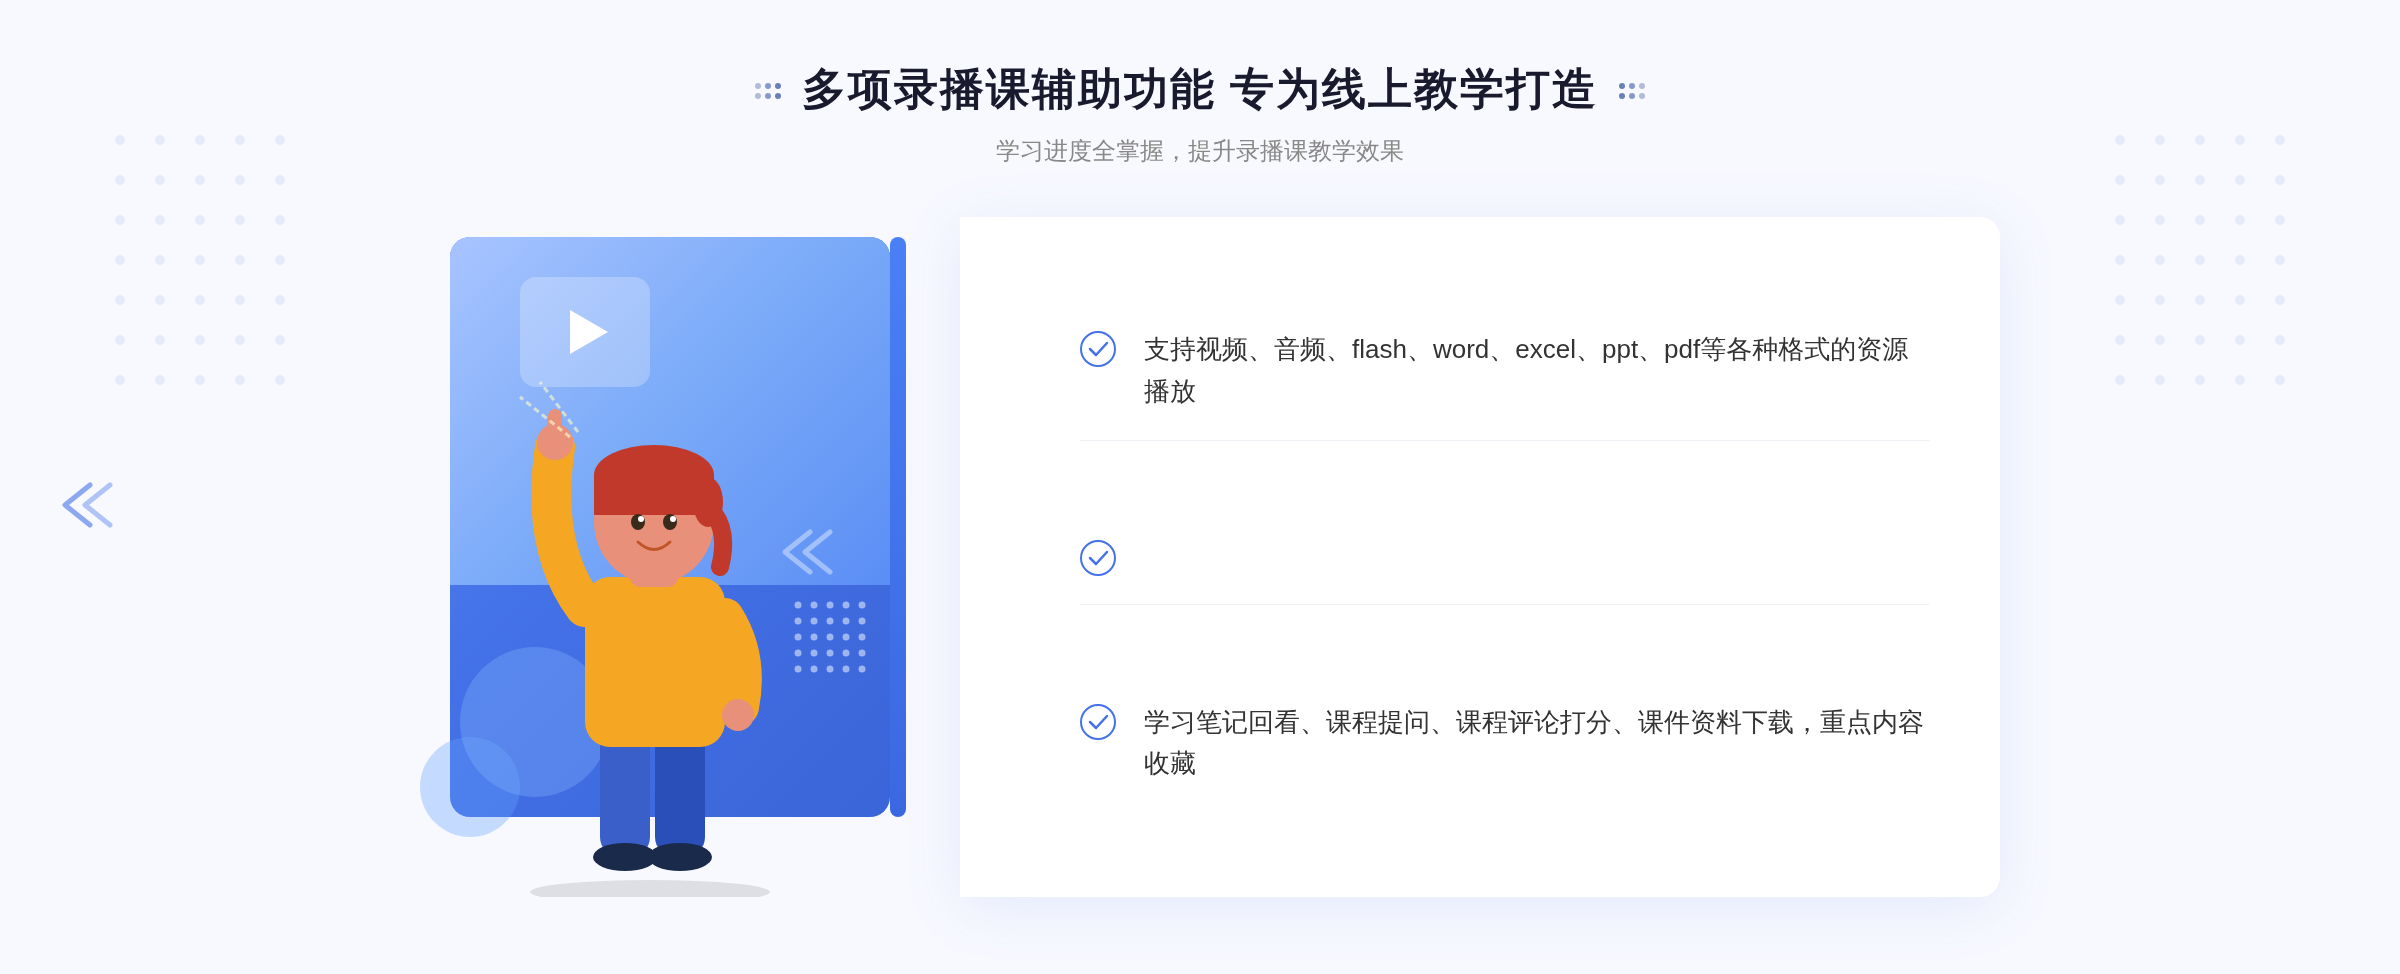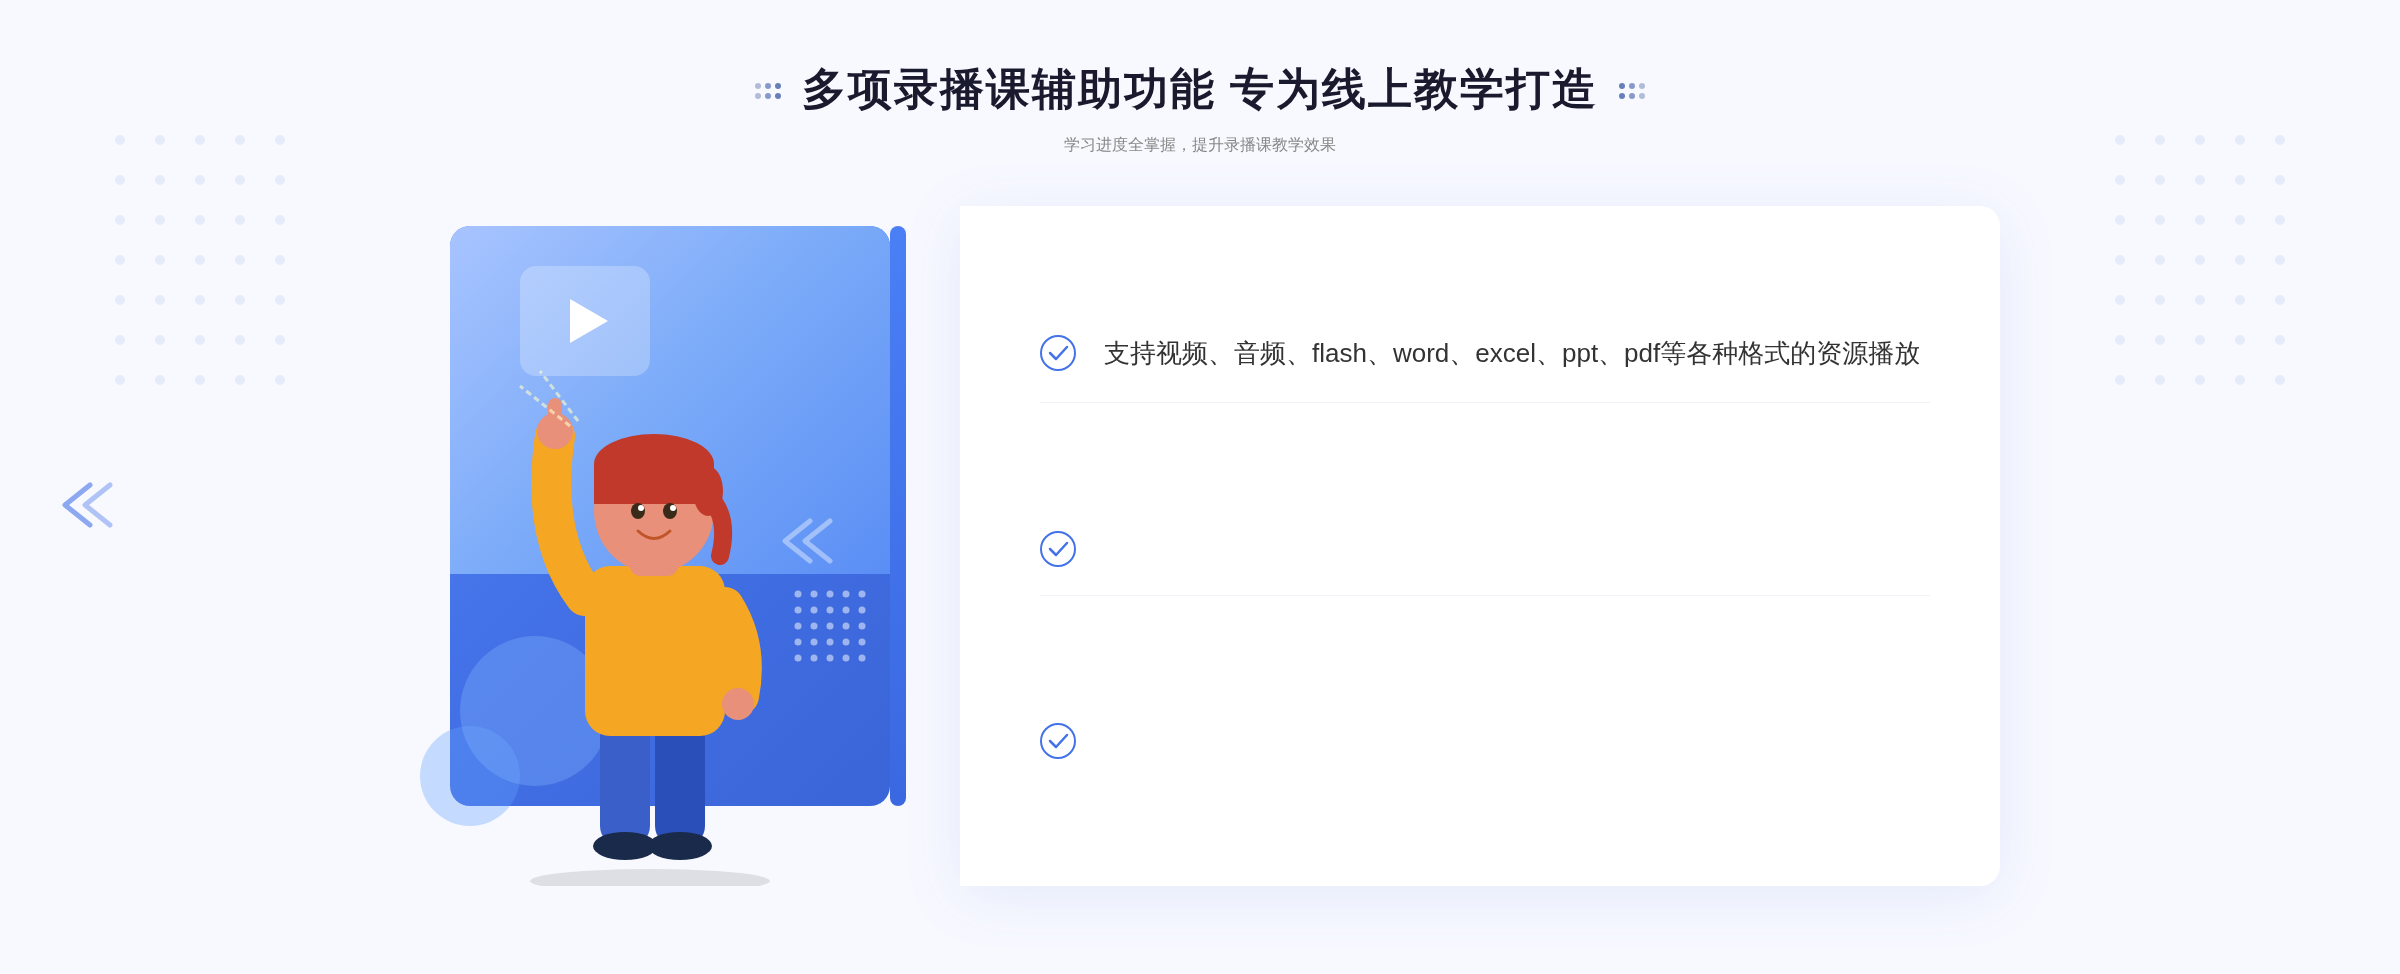--- a/index.html
+++ b/index.html
@@ -61,21 +61,21 @@
     }
 
     .main-title {
       font-size: 44px;
       font-weight: 700;
       color: #1a1a2e;
       letter-spacing: 2px;
     }
 
     .sub-title {
-      font-size: 16px;
+      font-size: 24px;
       color: #888;
       font-weight: 400;
     }
 
     .content-area {
       display: flex;
       align-items: stretch;
       width: 1600px;
       position: relative;
       z-index: 1;
@@ -145,21 +145,21 @@
       width: 380px;
       height: 550px;
       z-index: 4;
     }
 
     
     .features-panel {
       flex: 1;
       background: white;
       border-radius: 0 20px 20px 0;
-      padding: 50px 70px 50px 80px;
+      padding: 50px 70px 50px 120px;
       display: flex;
       flex-direction: column;
       justify-content: space-around;
       box-shadow: 0 10px 60px rgba(80, 120, 220, 0.12);
       margin-left: 0;
       position: relative;
       z-index: 2;
     }
 
     .feature-item {
@@ -435,20 +435,21 @@
           <circle cx="18" cy="18" r="17" stroke="#4472e8" stroke-width="2" fill="none"></circle>
           <path d="M10,18 L16,24 L27,12" stroke="#4472e8" stroke-width="2.5" fill="none" stroke-linecap="round" stroke-linejoin="round"></path>
         </svg>
       </div>
 
       <div class="feature-item">
         <svg class="check-icon" viewBox="0 0 36 36" xmlns="http://www.w3.org/2000/svg">
           <circle cx="18" cy="18" r="17" stroke="#4472e8" stroke-width="2" fill="none"></circle>
           <path d="M10,18 L16,24 L27,12" stroke="#4472e8" stroke-width="2.5" fill="none" stroke-linecap="round" stroke-linejoin="round"></path>
         </svg>
+        <span class="feature-text">学习笔记回看、课程提问、课程评论打分、课件资料下载，重点内容收藏</span>
       </div>
 
 
     </div>
 
   </div>
 
 </div>
 
 </body></html>

